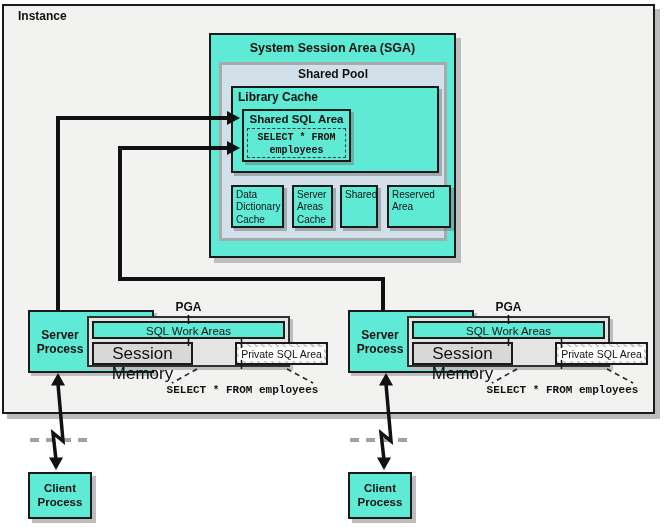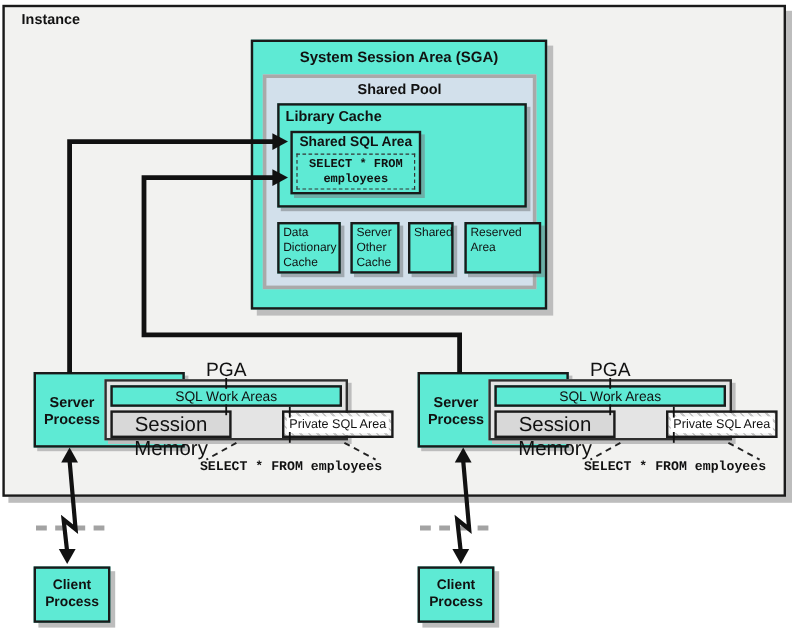--- a/index.html
+++ b/index.html
@@ -50,21 +50,21 @@
   .sb2{left:292px;width:41px;}
   .sb3{left:340px;width:38px;}
   .sb4{left:387px;width:64px;}
 
   .session{position:absolute;left:0;top:0;width:340px;height:527px;}
   .session--2{left:320px;}
 
   .server-box{left:28px;top:310px;width:126px;height:63px;box-shadow:3px 3px 0 var(--shadow);}
   .server-text{position:absolute;left:2px;top:0;bottom:0;width:56px;display:flex;flex-direction:column;
     justify-content:center;text-align:center;font-size:12px;font-weight:bold;line-height:14px;}
-  .pga-label{left:87px;top:300px;width:203px;text-align:center;font-size:16px;font-weight:normal;}
+  .pga-label{left:87px;top:300px;width:203px;text-align:center;font-size:12px;font-weight:bold;}
   .pga-box{left:87px;top:316px;width:203px;height:51px;border:2px solid #2f2f2f;background:var(--pga);
     box-shadow:3px 3px 0 var(--shadow);}
   .swa-row{left:92px;top:321px;width:193px;height:18px;text-align:center;font-size:11.5px;line-height:16px;}
   .sm-row{left:92px;top:342px;width:101px;height:23px;background:var(--rowgray);
     text-align:center;font-size:17px;line-height:20px;}
   .psa-row{left:195px;top:342px;width:93px;height:23px;border:2px solid var(--border);
     background:repeating-linear-gradient(45deg,var(--hatch) 0px,var(--hatch) 1.5px,#f5f5f5 1.5px,#f5f5f5 5px);
     display:flex;align-items:center;justify-content:center;margin-left:40px;}
   .psa-row span{background:#fff;font-size:10.5px;line-height:12px;padding:1px 2px;}
   .select-query{left:155px;top:384px;width:175px;text-align:center;
@@ -100,21 +100,21 @@
   </div>
 
 
   <div class="abs small-box sb1 bx sh3">
     <div>Data</div>
     <div>Dictionary</div>
     <div>Cache</div>
   </div>
   <div class="abs small-box sb2 bx sh3">
     <div>Server</div>
-    <div>Other</div>
+    <div>Areas</div>
     <div>Cache</div>
   </div>
   <div class="abs small-box sb3 bx sh3">
     <div>Shared</div>
   </div>
   <div class="abs small-box sb4 bx sh3">
     <div>Reserved</div>
     <div>Area</div>
   </div>
 

